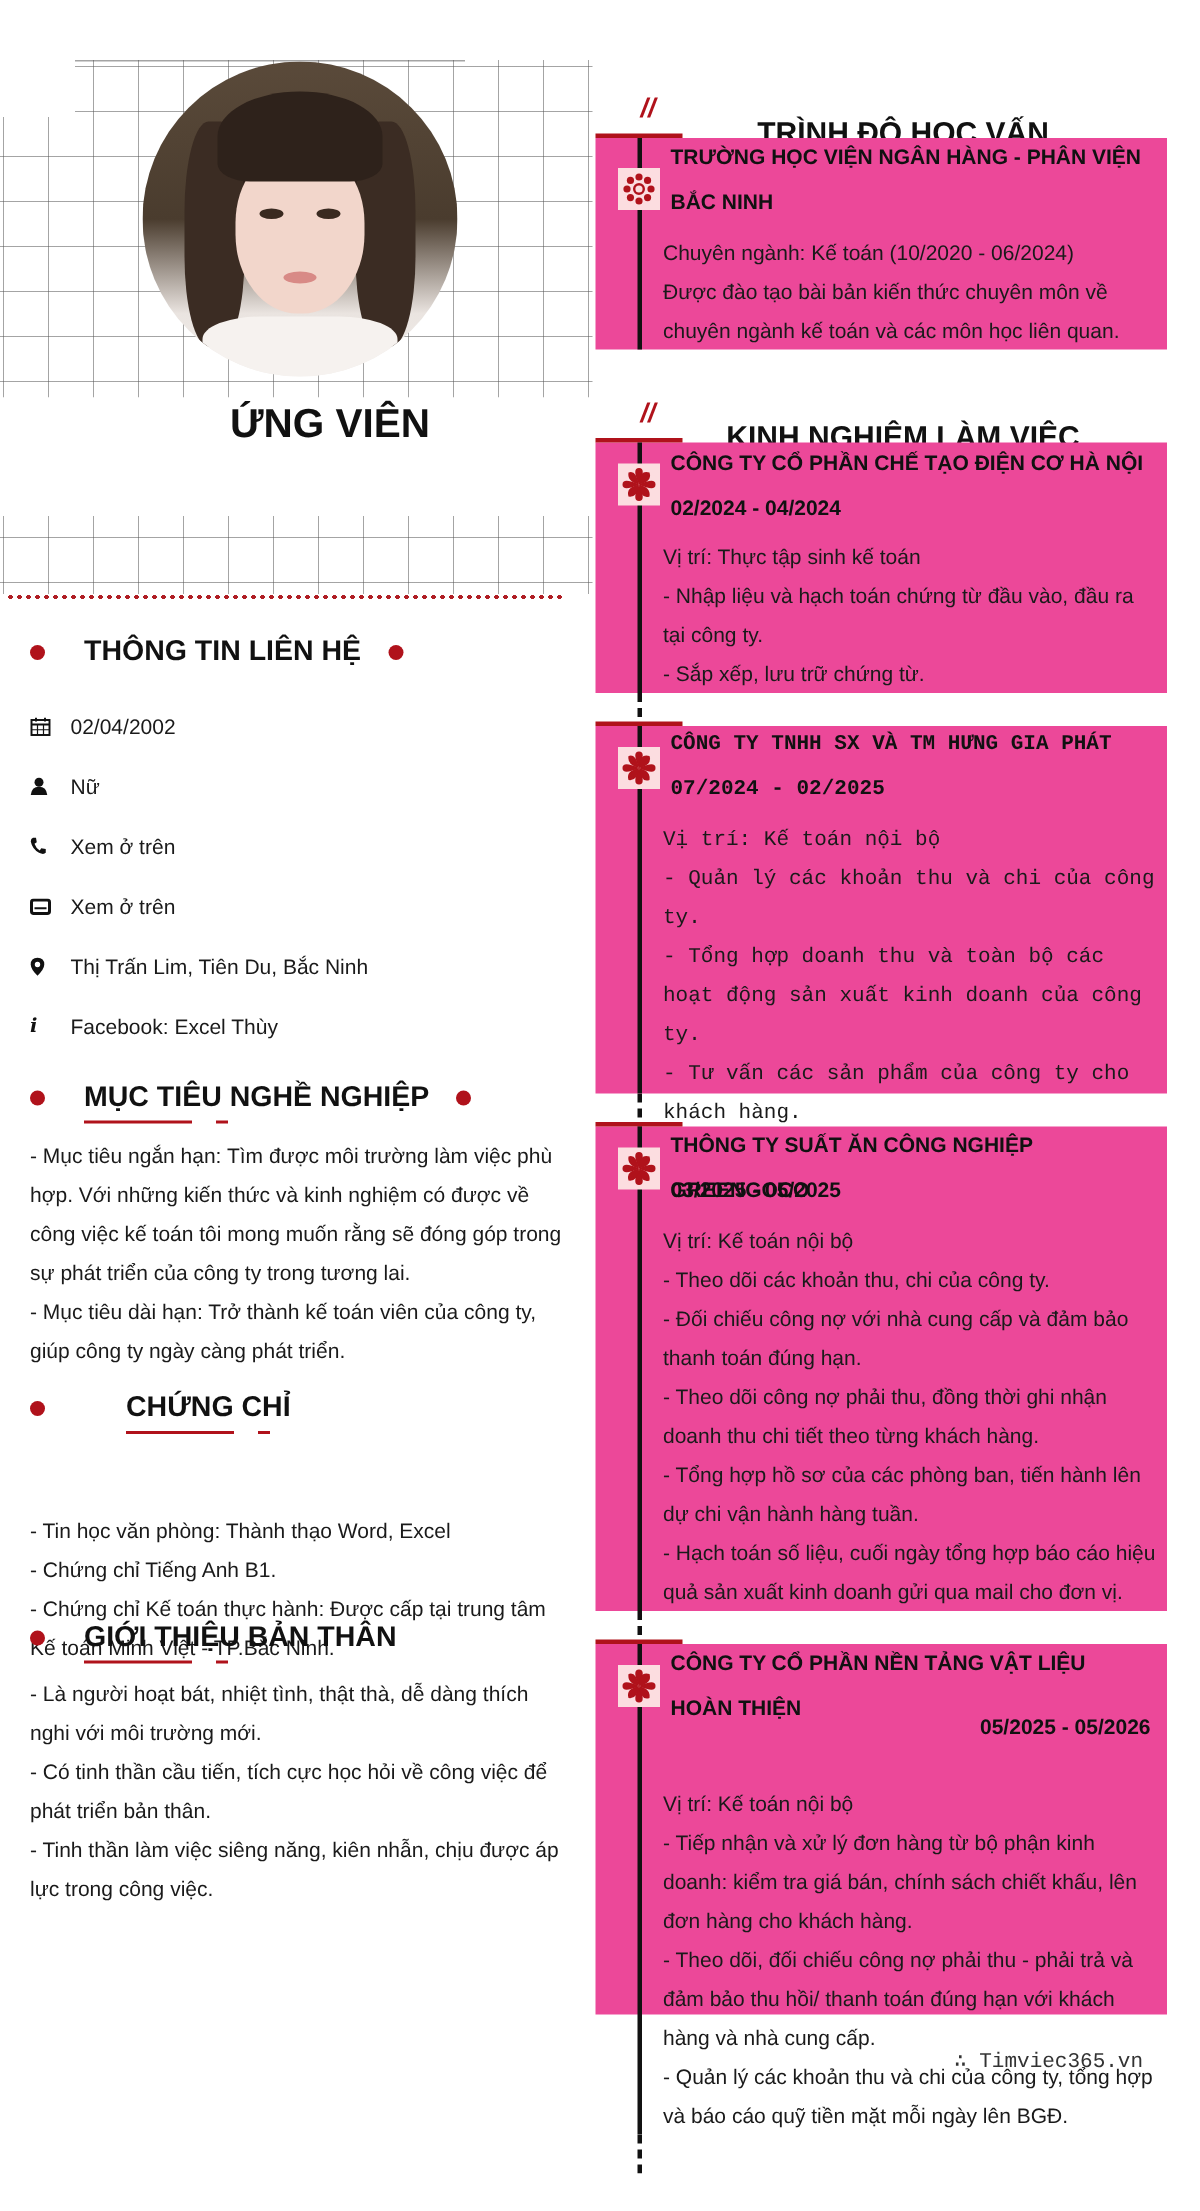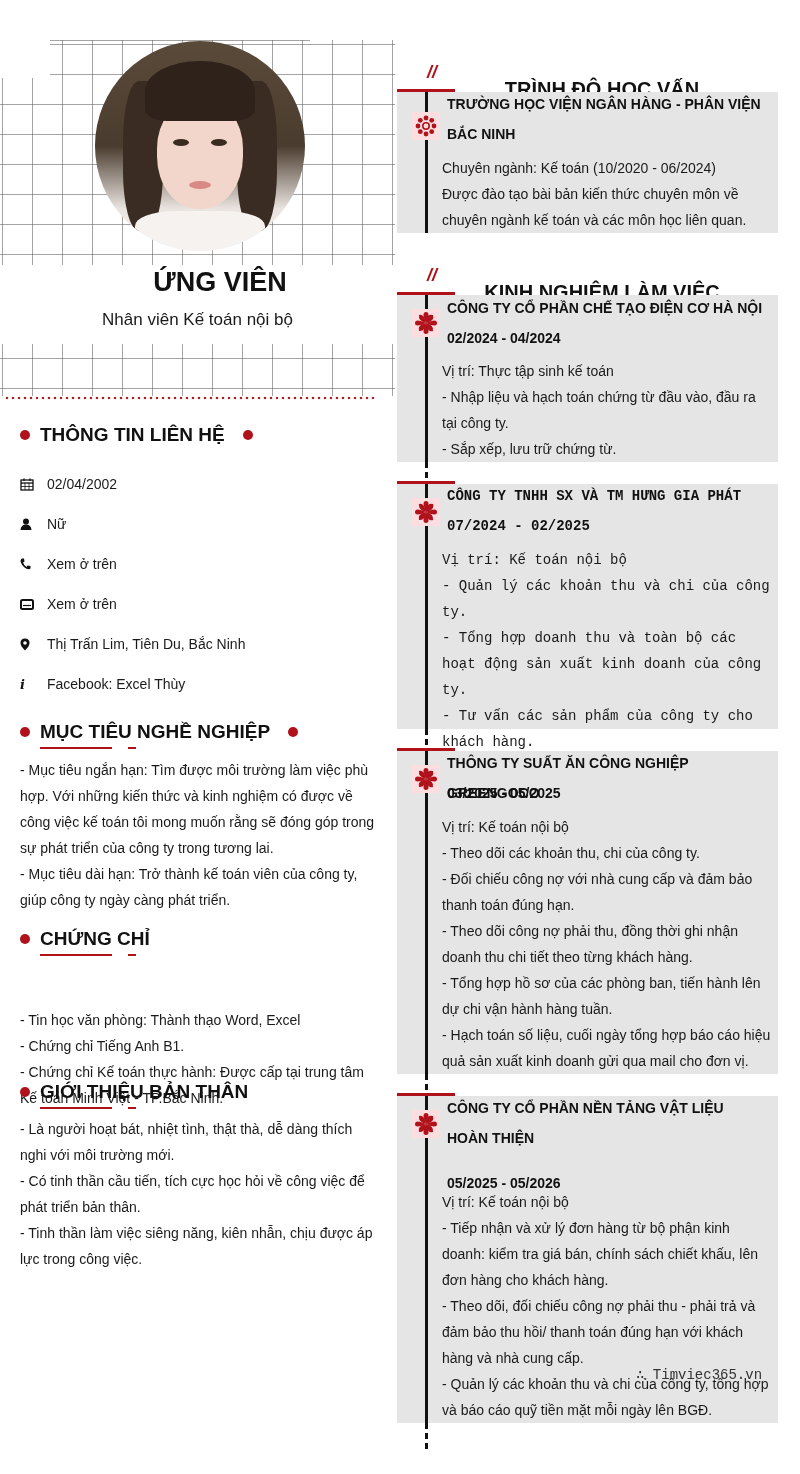--- a/index.html
+++ b/index.html
@@ -48,42 +48,42 @@
 
   .cand-name { position: absolute; left: 0; top: 267px; width: 395px; text-align: center; font-size: 27px; font-weight: bold; color: #111; padding-left: 45px; }
   .cand-title { position: absolute; left: 0; top: 310px; width: 395px; text-align: center; font-size: 17px; color: #1a1a1a; }
 
   .dotted-line { position: absolute; left: 4px; top: 396px; width: 372px; height: 4px;
     background-image: radial-gradient(circle, #b01e24 1.4px, transparent 1.6px);
     background-size: 6px 4px; }
 
   .sec-head { position: absolute; left: 20px; display: flex; align-items: center; }
   .sec-head .dot { width: 10px; height: 10px; border-radius: 50%; background: #b0121b; }
-  .sec-head .title { margin-left: 10px; font-size: 19px; font-weight: bold; color: #111; position: relative; }
+  .sec-head .title { margin-left: 26px; font-size: 19px; font-weight: bold; color: #111; position: relative; }
   .sec-head .title .ul1 { position: absolute; left: 0; bottom: -6px; width: 72px; height: 2px; background: #b0121b; }
   .sec-head .title .ul2 { position: absolute; left: 88px; bottom: -6px; width: 8px; height: 2px; background: #b0121b; }
   .sec-head .dot-after { width: 10px; height: 10px; border-radius: 50%; background: #b0121b; margin-left: 18px; }
 
   .contact-list { position: absolute; left: 20px; top: 464px; width: 360px; list-style: none; }
   .contact-list li { display: flex; align-items: center; height: 40px; font-size: 14px; color: #1a1a1a; }
   .contact-list .ic { width: 27px; display: inline-flex; align-items: center; justify-content: flex-start; color: #111; font-size: 13px; }
 
   .para { position: absolute; left: 20px; width: 355px; font-size: 14px; line-height: 26px; color: #1a1a1a; }
 
   
   .right { position: absolute; left: 397px; top: 0; width: 403px; height: 1474px; }
   .r-head { position: absolute; left: 0; width: 380px; height: 30px; }
   .r-head .slashes { position: absolute; left: 30px; top: 4px; font-size: 18px; font-weight: bold; font-style: italic; color: #b0121b; }
   .r-head .title { position: absolute; left: 60px; width: 290px; text-align: center; top: 0; font-size: 20px; font-weight: bold; color: #111; margin-top: 20px; }
 
   .timeline-line { position: absolute; left: 28px; width: 3px; background: #111; }
   .timeline-dash { position: absolute; left: 28px; width: 3px;
     background-image: linear-gradient(to bottom, #111 6px, transparent 6px); background-size: 3px 10px; }
 
-  .card { position: absolute; left: 0; width: 381px; background: #e5e5e5; }
+  .card { position: absolute; left: 0; width: 381px; background: #ec4899; }
   .card .topbar { position: absolute; left: 0; top: -3px; width: 58px; height: 3px; background: #b0121b; }
   .card .marker { position: absolute; left: 15px; width: 28px; height: 28px; background: #fcdde0; display: flex; align-items: center; justify-content: center; }
   .card .head { position: absolute; left: 50px; width: 320px; font-size: 14px; font-weight: bold; color: #111; line-height: 30px; }
   .card .body { position: absolute; left: 45px; width: 332px; font-size: 14px; line-height: 26px; color: #1a1a1a; }
 
   .watermark { position: absolute; left: 636px; top: 1366px; font-family: "Liberation Mono", "DejaVu Sans Mono", monospace; font-size: 14px; color: #333; }
 </style>
 </head>
 <body>
 
@@ -99,21 +99,20 @@
     <div class="hair-r"></div>
     <div class="face"></div>
     <div class="bangs"></div>
     <div class="eye-l"></div>
     <div class="eye-r"></div>
     <div class="lips"></div>
     <div class="collar"></div>
   </div>
 
   <div class="cand-name">ỨNG VIÊN</div>
-  <div class="cand-title">Nhân viên Kế toán nội bộ</div>
 
   <div class="dotted-line"></div>
 
   <div class="sec-head" style="top:424px;">
     <span class="dot"></span>
     <span class="title">THÔNG TIN LIÊN HỆ</span>
     <span class="dot-after"></span>
   </div>
 
   <ul class="contact-list">
@@ -175,21 +174,21 @@
   <div class="sec-head" style="top:721px;">
     <span class="dot"></span>
     <span class="title"><span>MỤC TIÊU NGHỀ NGHIỆP</span><span class="ul1"></span><span class="ul2"></span></span>
     <span class="dot-after"></span>
   </div>
   <div class="para" style="top:757px;">
     <div style="white-space:pre-line;">- Mục tiêu ngắn hạn: Tìm được môi trường làm việc phù hợp. Với những kiến thức và kinh nghiệm có được về công việc kế toán tôi mong muốn rằng sẽ đóng góp trong sự phát triển của công ty trong tương lai.
 - Mục tiêu dài hạn: Trở thành kế toán viên của công ty, giúp công ty ngày càng phát triển.</div>
   </div>
 
-  <div class="sec-head" style="top:928px;">
+  <div class="sec-head" style="top:928px;gap:28px;">
     <span class="dot"></span>
     <span class="title"><span>CHỨNG CHỈ</span><span class="ul1"></span><span class="ul2"></span></span>
   </div>
   <div class="para" style="top:962px;">
     <div style="white-space:pre-line;margin-top:45px;">- Tin học văn phòng: Thành thạo Word, Excel
 - Chứng chỉ Tiếng Anh B1.
 - Chứng chỉ Kế toán thực hành: Được cấp tại trung tâm Kế toán Minh Việt - TP.Bắc Ninh.</div>
   </div>
 
   <div class="sec-head" style="top:1081px;">
@@ -312,39 +311,39 @@
     <div class="head" style="top:27px;">03/2025 - 05/2025</div>
     <div class="body" style="top:63px; white-space:pre-line;">Vị trí: Kế toán nội bộ
 - Theo dõi các khoản thu, chi của công ty.
 - Đối chiếu công nợ với nhà cung cấp và đảm bảo thanh toán đúng hạn.
 - Theo dõi công nợ phải thu, đồng thời ghi nhận doanh thu chi tiết theo từng khách hàng.
 - Tổng hợp hồ sơ của các phòng ban, tiến hành lên dự chi vận hành hàng tuần.
 - Hạch toán số liệu, cuối ngày tổng hợp báo cáo hiệu quả sản xuất kinh doanh gửi qua mail cho đơn vị.</div>
   </div>
   <div class="timeline-dash" style="top:1074px; height:22px;"></div>
 
-  <div class="card" style="top:1096px; height:327px;">
+  <div class="card" style="top:1096px; height:247px;">
     <div class="topbar"></div>
     <div class="timeline-line" style="top:0; height:327px;"></div>
     <div class="marker" style="top:14px;">
       <svg width="26" height="26" viewBox="0 0 26 26">
           <g fill="#b0121b">
         <path d="M13 13 Q8 2 13 2 Q18 2 13 13 Z"></path>
             <path d="M13 13 Q24 8 24 13 Q24 18 13 13 Z"></path>
         <path d="M13 13 Q18 24 13 24 Q8 24 13 13 Z"></path>
             <path d="M13 13 Q2 18 2 13 Q2 8 13 13 Z"></path>
         <path d="M13 13 Q13 3 20 5 Q22 11 13 13 Z"></path>
             <path d="M13 13 Q21 15 20 21 Q14 23 13 13 Z"></path>
         <path d="M13 13 Q12 22 6 21 Q4 15 13 13 Z"></path>
             <path d="M13 13 Q5 11 6 5 Q11 3 13 13 Z"></path>
       </g>
         </svg>
     </div>
     <div class="head" style="top:-3px;">CÔNG TY CỔ PHẦN NỀN TẢNG VẬT LIỆU HOÀN THIỆN</div>
-    <div class="head" style="top:72px;">05/2025 - 05/2026</div>
+    <div class="head" style="top:40px;text-align:right;">05/2025 - 05/2026</div>
     <div class="body" style="top:93px; white-space:pre-line;">Vị trí: Kế toán nội bộ
 - Tiếp nhận và xử lý đơn hàng từ bộ phận kinh doanh: kiểm tra giá bán, chính sách chiết khấu, lên đơn hàng cho khách hàng.
 - Theo dõi, đối chiếu công nợ phải thu - phải trả và đảm bảo thu hồi/ thanh toán đúng hạn với khách hàng và nhà cung cấp.
 - Quản lý các khoản thu và chi của công ty, tổng hợp và báo cáo quỹ tiền mặt mỗi ngày lên BGĐ.</div>
   </div>
   <div class="timeline-dash" style="top:1423px; height:26px;"></div>
 </div>
 
 <div class="watermark">∴ Timviec365.vn</div>
 

